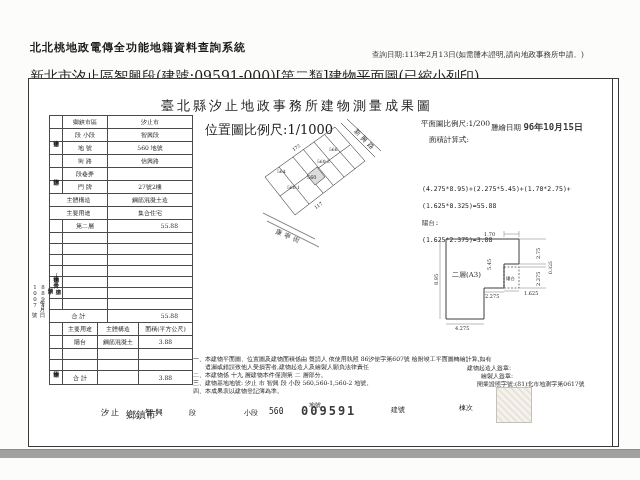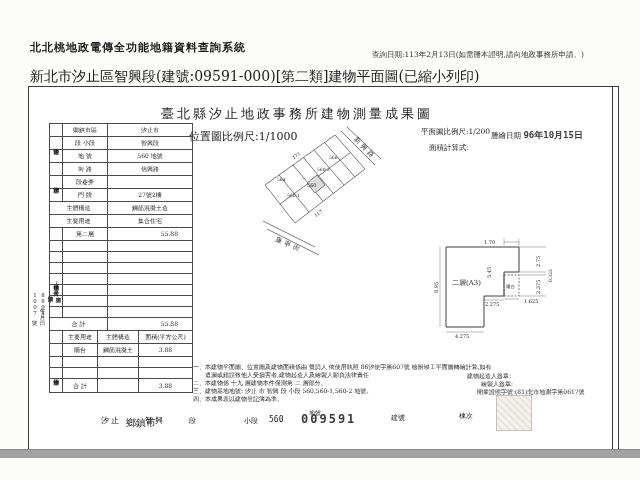--- a/index.html
+++ b/index.html
@@ -1,21 +1,21 @@
 <!DOCTYPE html>
 <html><head>
 <meta charset="utf-8">
 <style>
   html,body{margin:0;padding:0;}
   body{width:640px;height:480px;position:relative;background:#fcfcfb;overflow:hidden;
        font-family:"DejaVu Serif",serif;color:#1c1c1c;}
   .t{position:absolute;white-space:nowrap;color:#1c1c1c;font-family:"DejaVu Serif",serif;}
   .mono{font-family:"DejaVu Sans Mono",monospace;}
   .stamp{font-family:"DejaVu Sans Mono",monospace;color:#3a3a3a;font-weight:bold;text-align:center;}
-  .box{position:absolute;left:28px;top:78px;width:589px;height:367px;border:1px solid #3a3a3a;background:#fff;margin-top:8px;}
+  .box{position:absolute;left:28px;top:78px;width:589px;height:367px;border:1px solid #3a3a3a;background:#fff;}
   .innerline{position:absolute;left:583px;top:0;width:1px;height:100%;background:#3a3a3a;}
   
   .bt{position:absolute;left:20px;top:36px;width:142px;border:1px solid #4a4a4a;font-size:6px;line-height:1;}
   .r{display:flex;height:13px;box-sizing:border-box;border-bottom:1px solid #4a4a4a;align-items:stretch;}
   .r.sm{height:11px;}
   .r:last-child{border-bottom:none;}
   .g{width:12px;flex:none;border-right:1px solid #4a4a4a;}
   .l,.l2,.a1,.a2{flex:none;border-right:1px solid #4a4a4a;display:flex;align-items:center;justify-content:center;text-align:center;}
   .l{width:44px;}
   .l2{width:57px;}
@@ -36,21 +36,21 @@
 
 <div class="t" style="left:30px;top:40px;font-size:11px;font-weight:bold;letter-spacing:1px">北北桃地政電傳全功能地籍資料查詢系統</div>
 <div class="t" style="left:30px;top:68px;font-size:14px">新北市汐止區智興段(建號:09591-000)[第二類]建物平面圖(已縮小列印)</div>
 <div class="t" style="left:372px;top:50px;font-size:7.5px;color:#333">查詢日期:113年2月13日(如需謄本證明,請向地政事務所申請。)</div>
 
 <div class="box">
   <div class="innerline"></div>
 
   <div class="t" style="left:132px;top:18px;font-size:13px;letter-spacing:3px">臺北縣汐止地政事務所建物測量成果圖</div>
 
-  <div class="t" style="left:160px;top:42px;font-size:11px">位置圖比例尺:1/1000</div>
+  <div class="t" style="left:176px;top:42px;font-size:13px">位置圖比例尺:1/1000</div>
   <div class="t" style="left:392px;top:40px;font-size:7.5px">平面圖比例尺:1/200</div>
   <div class="t" style="left:462px;top:42px;font-size:7.5px">
     <span>謄繪日期</span>
     <span class="stamp" style="font-size:9px">96年10月15日</span>
   </div>
   <div class="t" style="left:400px;top:56px;font-size:7.5px">面積計算式:</div>
 
   <div class="bt">
     <div class="gl" style="top:0;height:39px">建物坐落</div>
     <div class="gl" style="top:39px;height:39px">建物門牌</div>
@@ -202,20 +202,24 @@
     <text x="30" y="74" font-size="4.5">560-1</text>
     <text x="60" y="48" font-size="4.5">560-2</text>
     <text x="20" y="58" font-size="4.5">564</text>
     <text x="72" y="36" font-size="4.5">566</text>
     <text font-size="4.5" transform="rotate(-35 40 34)" x="36" y="34">172</text>
     <text font-size="4.5" transform="rotate(-35 62 92)" x="58" y="92">117</text>
     <text font-size="6.5" transform="rotate(45 103 20)" x="96" y="22" letter-spacing="3">新興路</text>
     <text font-size="6.5" transform="rotate(22 28 120)" x="18" y="122" letter-spacing="3">康寧街</text>
   </svg>
 
+  <div class="t mono" style="left:393px;top:106px;font-size:6.5px;line-height:8.5px;white-space:pre"><span>(4.275*8.95)+(2.275*5.45)+(1.70*2.75)+</span><br>
+<span>(1.625*0.325)=55.88</span><br>
+<span>陽台:</span><br>
+<span>(1.625*2.375)=3.88</span></div>
 
   <svg style="position:absolute;left:397px;top:150px" width="200" height="112" viewBox="0 0 200 112">
     <polygon points="20,10 93,10 93,35 78,35 78,59 58,59 58,90 20,90" fill="none" stroke="#3f3f3f" stroke-width="1"></polygon>
     <rect x="78" y="38" width="15" height="21" fill="none" stroke="#3f3f3f" stroke-width="0.7" stroke-dasharray="2,1.5"></rect>
     <g stroke="#777" stroke-width="0.5">
       <line x1="78" y1="5" x2="93" y2="5"></line>
         <line x1="78" y1="2" x2="78" y2="8"></line>
         <line x1="93" y1="2" x2="93" y2="8"></line>
       <line x1="93" y1="35" x2="120" y2="35"></line>
         <line x1="93" y1="38" x2="120" y2="38"></line>

